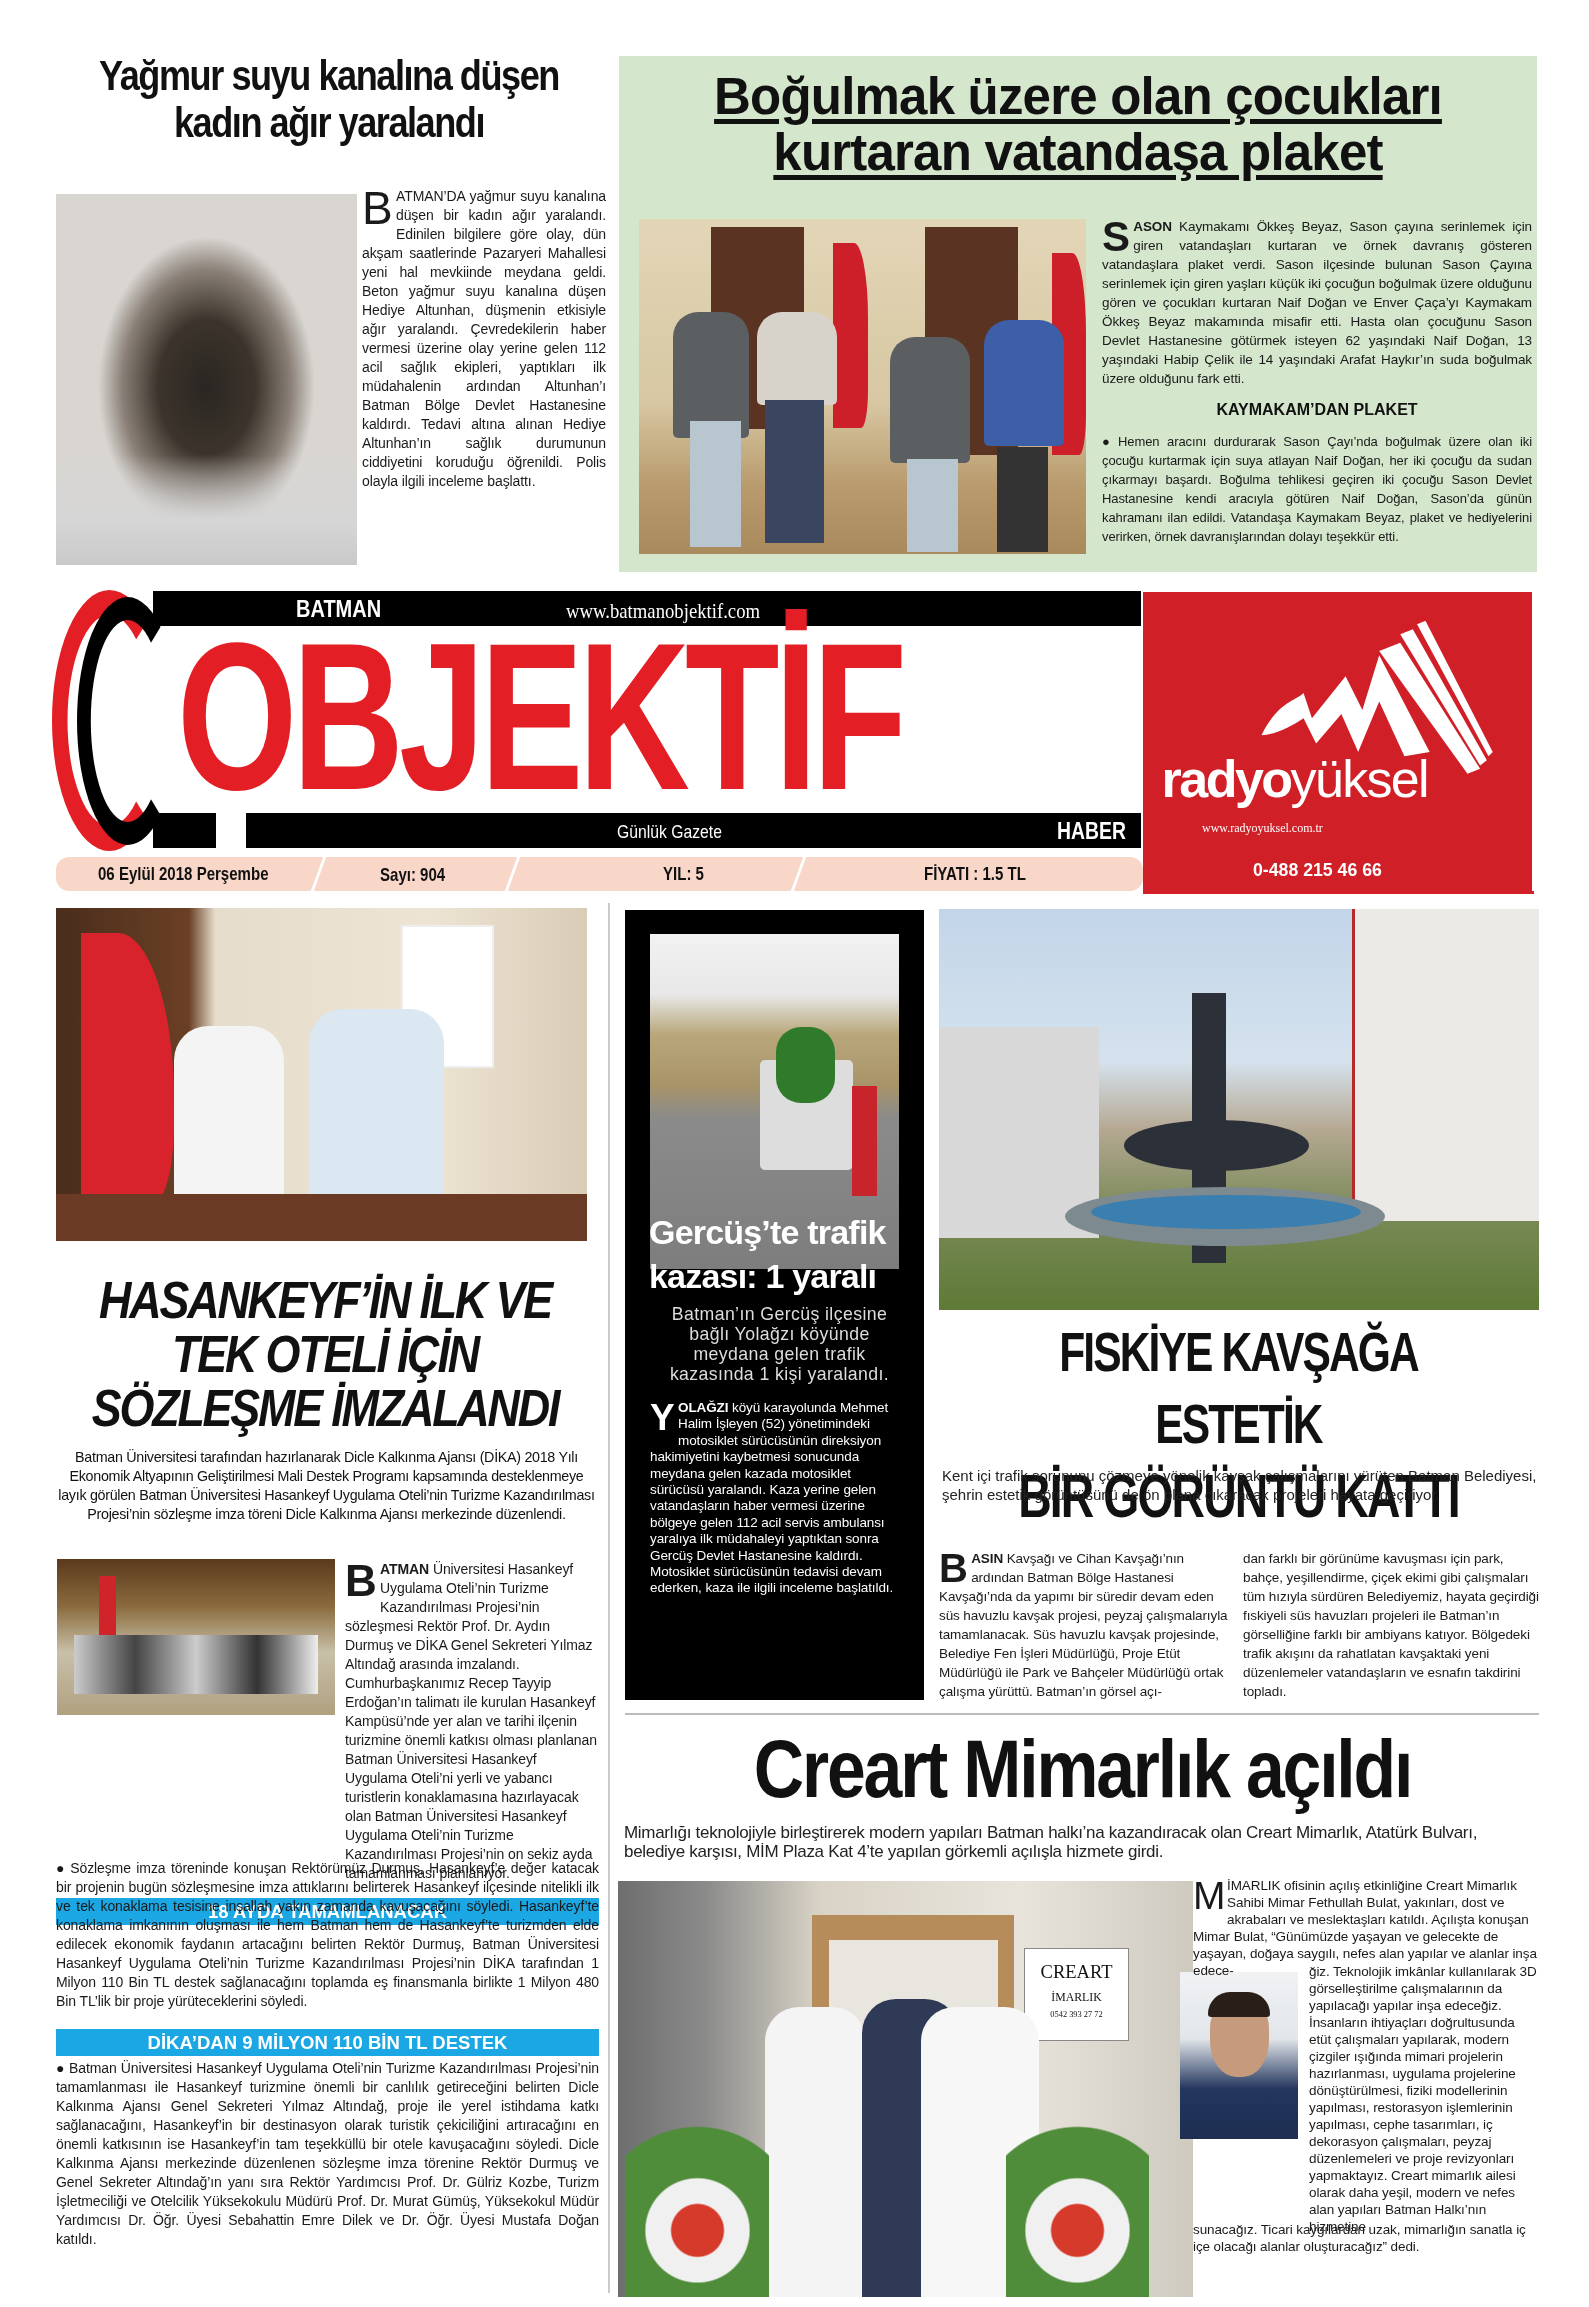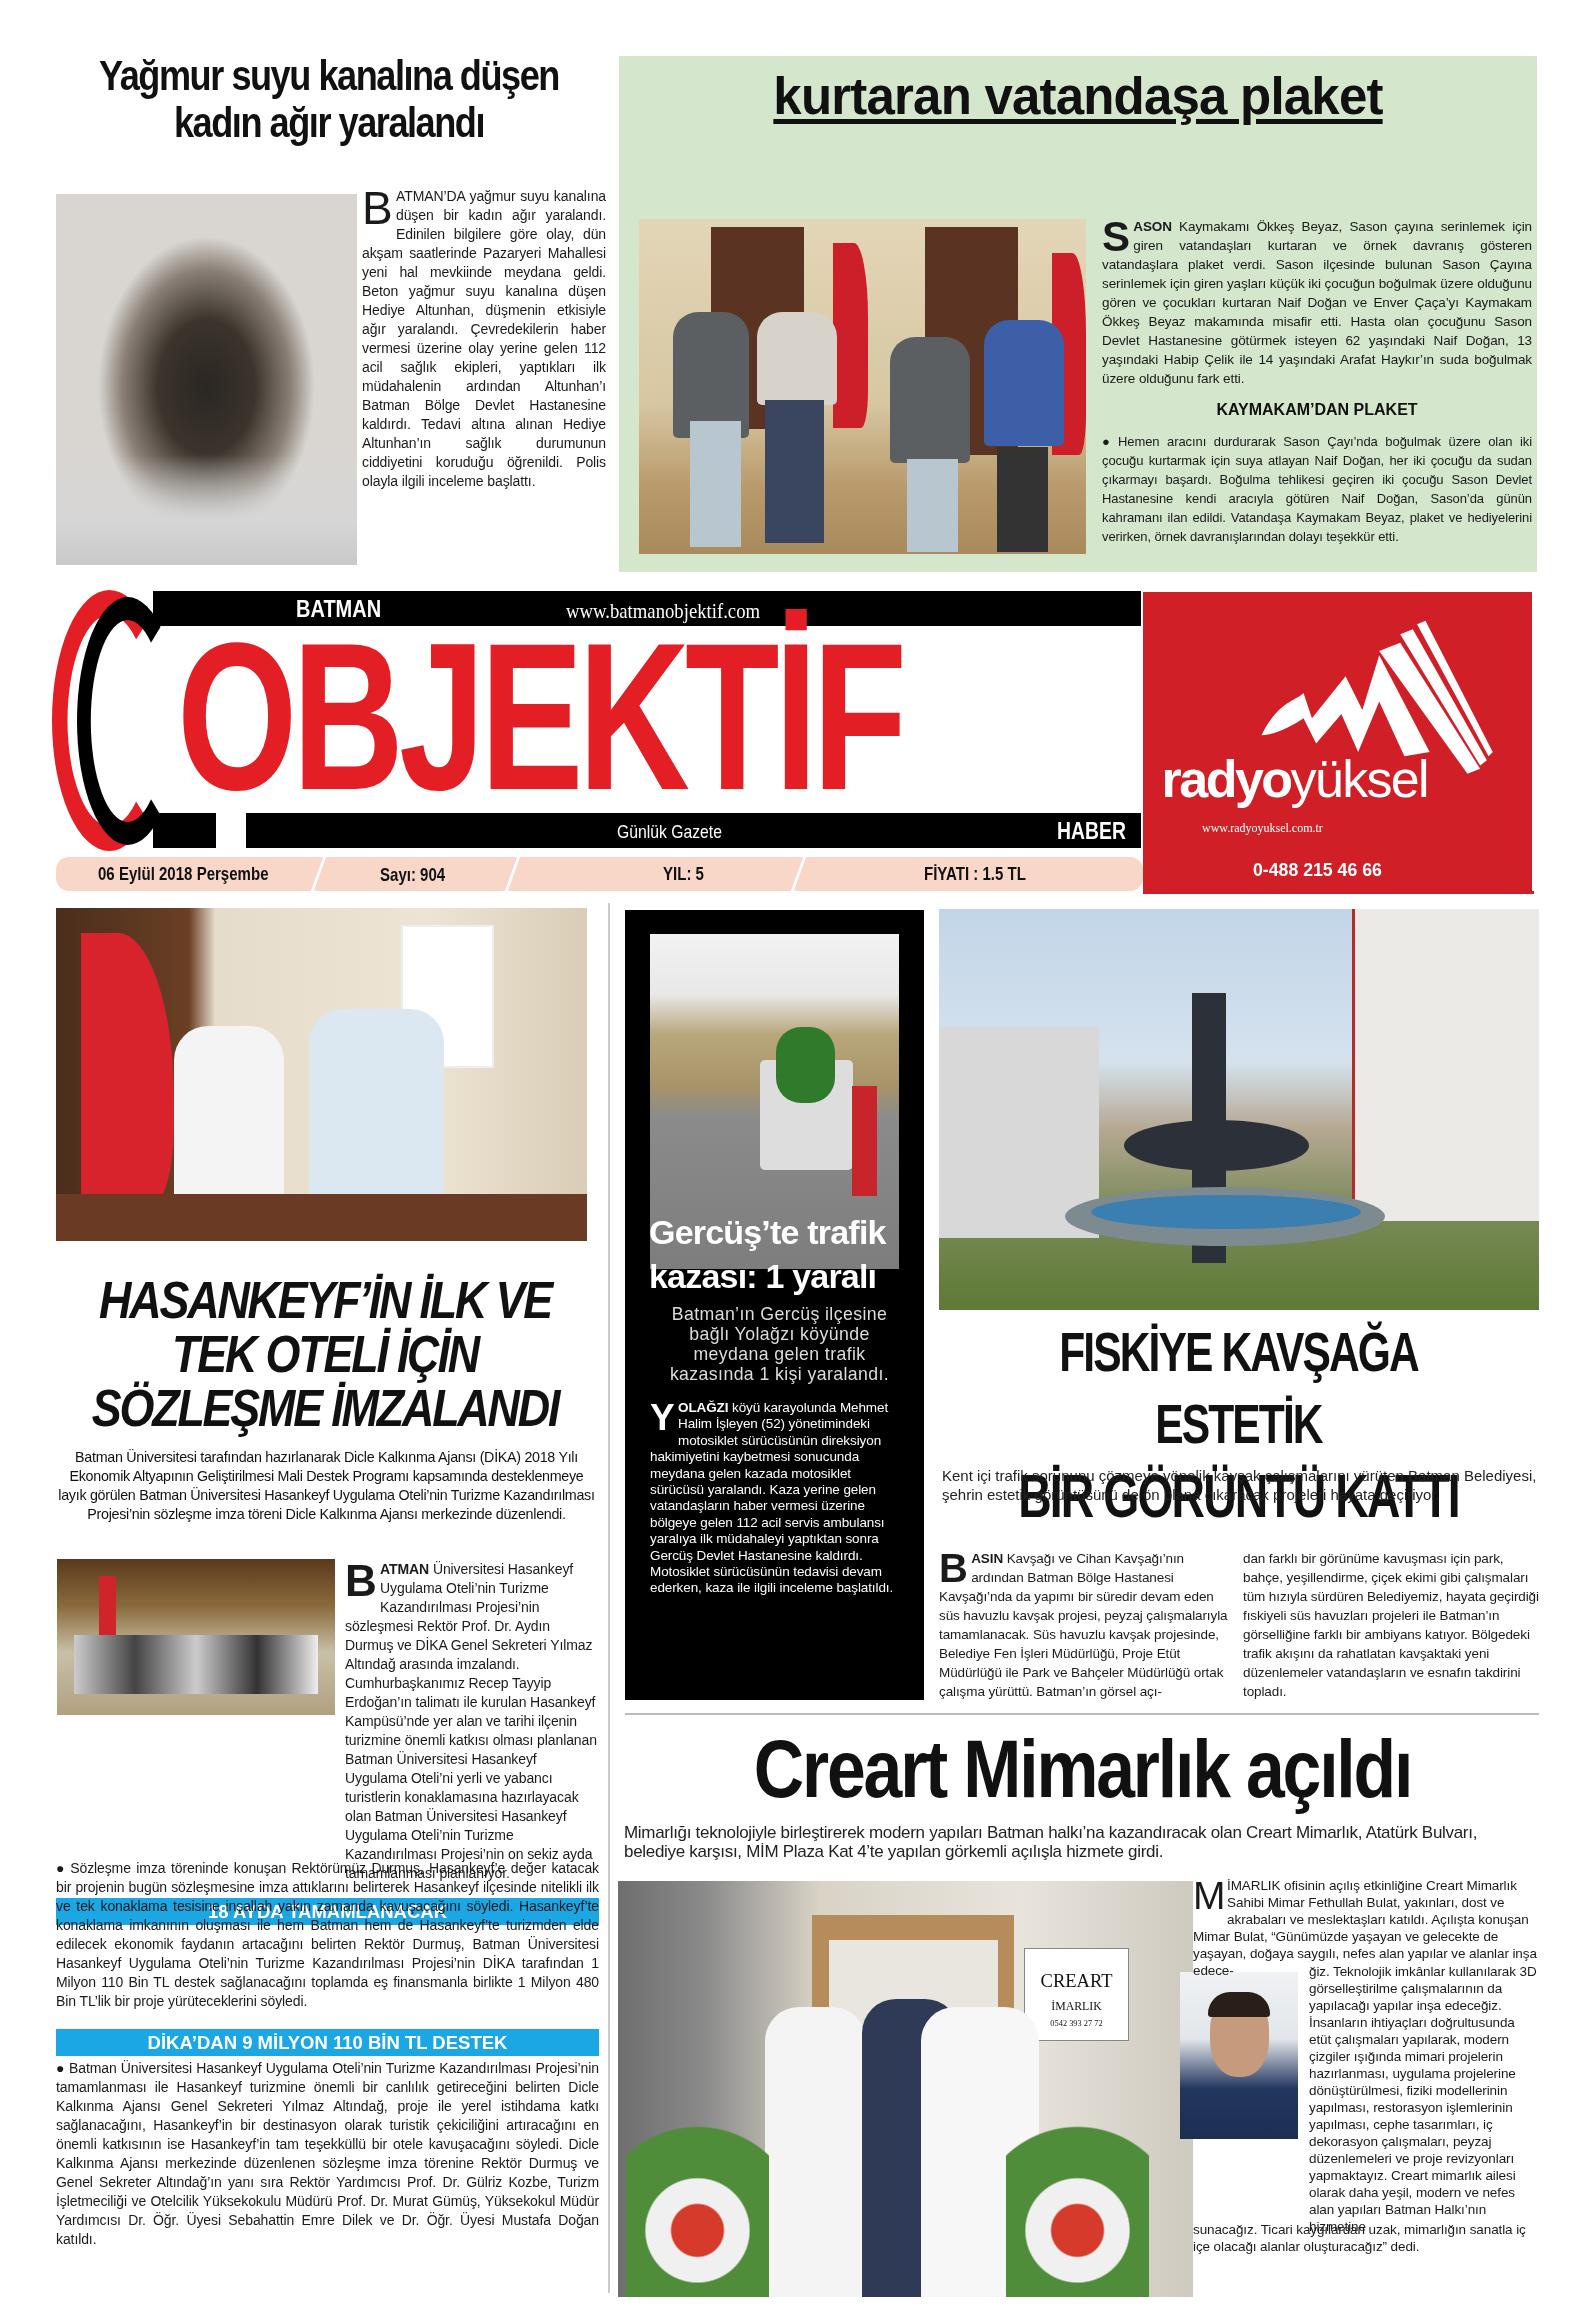--- a/index.html
+++ b/index.html
@@ -36,20 +36,21 @@
 
 <div id="h1" class="abs">Yağmur suyu kanalına düşen kadın ağır yaralandı</div>
 
 <div class="photo" style="left:56px;top:194px;width:301px;height:371px;background:radial-gradient(ellipse 40% 45% at 50% 52%,#2a2622 0%,#3c342c 40%,#8a8077 70%,#d9d6d2 90%),#e6e4e1">
   <div style="position:absolute;left:0;bottom:0;width:100%;height:110px;background:linear-gradient(180deg,rgba(230,230,230,0),#d6d6d6 60%,#c9c9c9)"></div>
 </div>
 <div class="abs body-text" style="left:362px;top:187px;width:244px;text-align:justify"><span class="dropcap" style="font-weight:normal;font-size:46px;line-height:39px">B</span><span>ATMAN’DA yağmur suyu kanalına düşen bir kadın ağır yaralandı. Edinilen bilgilere göre olay, dün akşam saatlerinde Pazaryeri Mahallesi yeni hal mevkiinde meydana geldi. Beton yağmur suyu kanalına düşen Hediye Altunhan, düşmenin etkisiyle ağır yaralandı. Çevredekilerin haber vermesi üzerine olay yerine gelen 112 acil sağlık ekipleri, yaptıkları ilk müdahalenin ardından Altunhan’ı Batman Bölge Devlet Hastanesine kaldırdı. Tedavi altına alınan Hediye Altunhan’ın sağlık durumunun ciddiyetini koruduğu öğrenildi. Polis olayla ilgili inceleme başlattı.</span></div>
 
 <div id="green" class="abs"></div>
 <div id="green-title" class="abs">
+  <div>Boğulmak üzere olan çocukları</div>
   <div>kurtaran vatandaşa plaket</div>
 </div>
 <div class="photo" style="left:639px;top:219px;width:447px;height:335px;background:linear-gradient(180deg,#e3d6b7 0%,#d7c7a2 55%,#b89a6c 80%,#a88a5c 100%)">
   <div style="position:absolute;left:72px;top:8.4px;width:93px;height:202px;background:#5a3322"></div>
   <div style="position:absolute;left:286px;top:8.4px;width:93px;height:228px;background:#5a3322"></div>
   <div style="position:absolute;left:194px;top:23.6px;width:35px;height:185px;background:#cc1f2a;border-radius:0 40% 20% 0"></div>
   <div style="position:absolute;left:413px;top:34px;width:34px;height:202px;background:#cc1f2a;border-radius:0 40% 20% 0"></div>
   <div style="position:absolute;left:34px;top:93px;width:76px;height:126px;background:#5c5f62;border-radius:25px 25px 5px 5px"></div>
   <div style="position:absolute;left:51px;top:202px;width:51px;height:126px;background:#b8c7cf"></div>
   <div style="position:absolute;left:118px;top:93px;width:80px;height:93px;background:#d7d3cb;border-radius:25px 25px 5px 5px"></div>
@@ -156,21 +157,21 @@
 <div class="abs body-text" style="left:1243px;top:1549px;width:297px;font-size:13.5px;line-height:19px">dan farklı bir görünüme kavuşması için park, bahçe, yeşillendirme, çiçek ekimi gibi çalışmaları tüm hızıyla sürdüren Belediyemiz, hayata geçirdiği fıskiyeli süs havuzları projeleri ile Batman’ın görselliğine farklı bir ambiyans katıyor. Bölgedeki trafik akışını da rahatlatan kavşaktaki yeni düzenlemeler vatandaşların ve esnafın takdirini topladı.</div>
 
 <div class="abs" style="left:625px;top:1713px;width:914px;height:1.7px;background:#bbb"></div>
 
 <div class="abs" style="left:615px;top:1726px;width:935px;text-align:center;font-weight:bold;font-size:81px;line-height:86px;letter-spacing:-2.5px;transform:scaleX(0.86);transform-origin:center">Creart Mimarlık açıldı</div>
 <div class="abs" style="left:624px;top:1823px;width:918px;font-size:17px;line-height:19.4px;color:#222;letter-spacing:-0.3px">Mimarlığı teknolojiyle birleştirerek modern yapıları Batman halkı’na kazandıracak olan Creart Mimarlık, Atatürk Bulvarı, belediye karşısı, MİM Plaza Kat 4’te yapılan görkemli açılışla hizmete girdi.</div>
 <div class="photo" style="left:618px;top:1881px;width:575px;height:416px;background:linear-gradient(90deg,#6e6e6e 0%,#8a8a8a 15%,#d9d3c6 35%,#e8e4dc 70%,#cfcac0 100%)">
   <div style="position:absolute;left:194px;top:34px;width:202px;height:169px;background:#b68d5a"></div>
   <div style="position:absolute;left:211px;top:59px;width:169px;height:143px;background:#e9e6e0"></div>
   <div style="position:absolute;left:406px;top:67px;width:105px;height:93px;background:#fff;border:1.7px solid #888;text-align:center;font-family:'Liberation Serif',serif">
-    <div style="font-size:18.5px;margin-top:22px">CREART</div>
+    <div style="font-size:18.5px;margin-top:13px">CREART</div>
     <div style="font-size:11.8px;margin-top:6.7px">İMARLIK</div>
     <div style="font-size:8.4px;margin-top:5px">0542 393 27 72</div>
   </div>
   <div style="position:absolute;left:147px;top:126px;width:101px;height:290px;background:#f4f4f4;border-radius:34px 34px 0 0"></div>
   <div style="position:absolute;left:244px;top:118px;width:97px;height:298px;background:#2f3a56;border-radius:34px 34px 0 0"></div>
   <div style="position:absolute;left:303px;top:126px;width:118px;height:290px;background:#f7f7f7;border-radius:34px 34px 0 0"></div>
   <div style="position:absolute;left:8.4px;top:194px;width:143px;height:222px;background:radial-gradient(circle at 50% 70%,#d63a2a 0 15%,#f0f0f0 16% 30%,#4f8d3a 31% 60%,transparent 61%)"></div>
   <div style="position:absolute;left:388px;top:194px;width:143px;height:222px;background:radial-gradient(circle at 50% 70%,#d63a2a 0 15%,#f0f0f0 16% 30%,#4f8d3a 31% 60%,transparent 61%)"></div>
 </div>
 <div class="photo" style="left:1180px;top:1972px;width:118px;height:167px;background:linear-gradient(180deg,#f0f2f4 0%,#e2e6ea 40%,#23365e 70%,#1d2e52 100%)">

